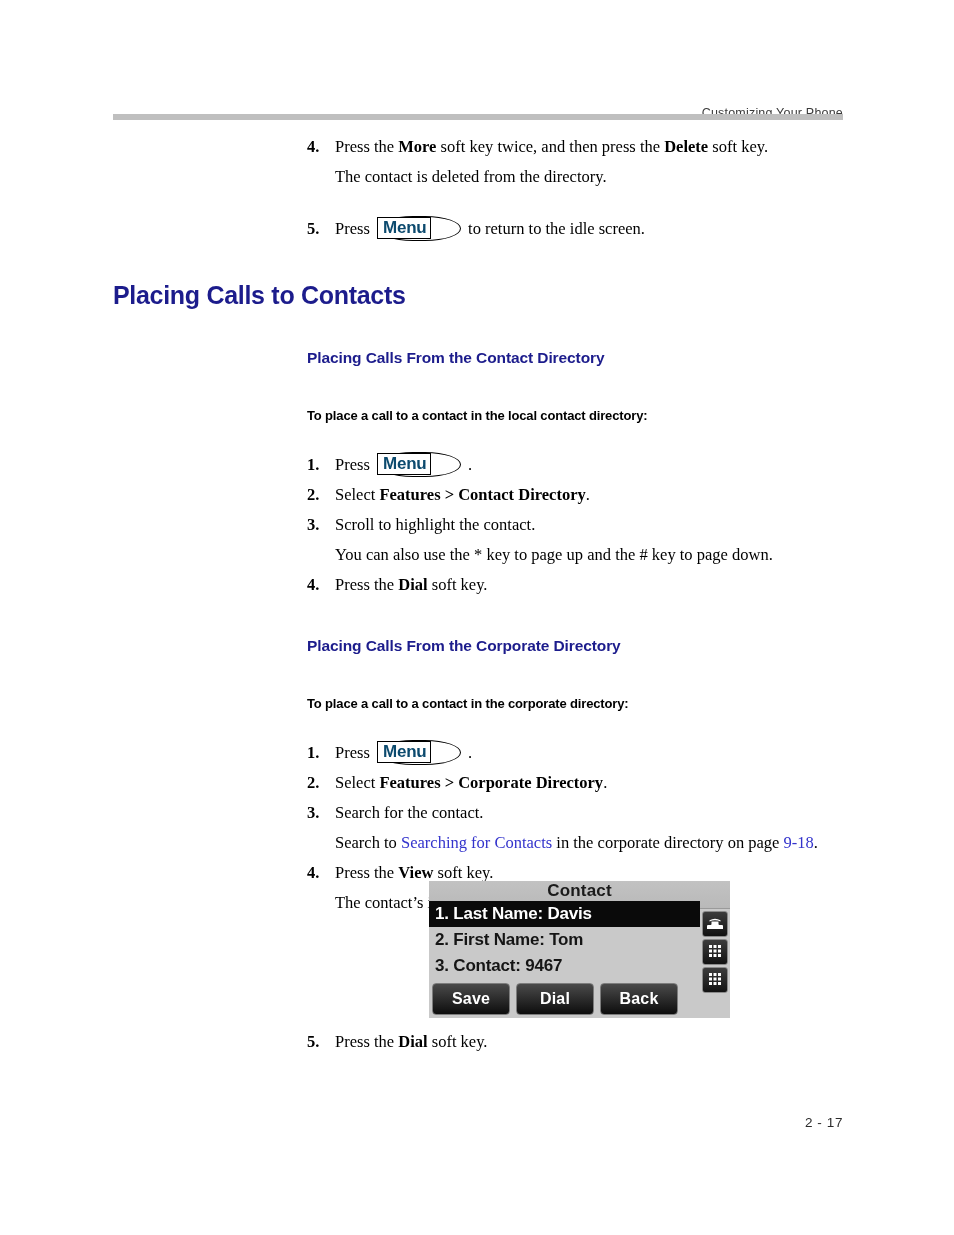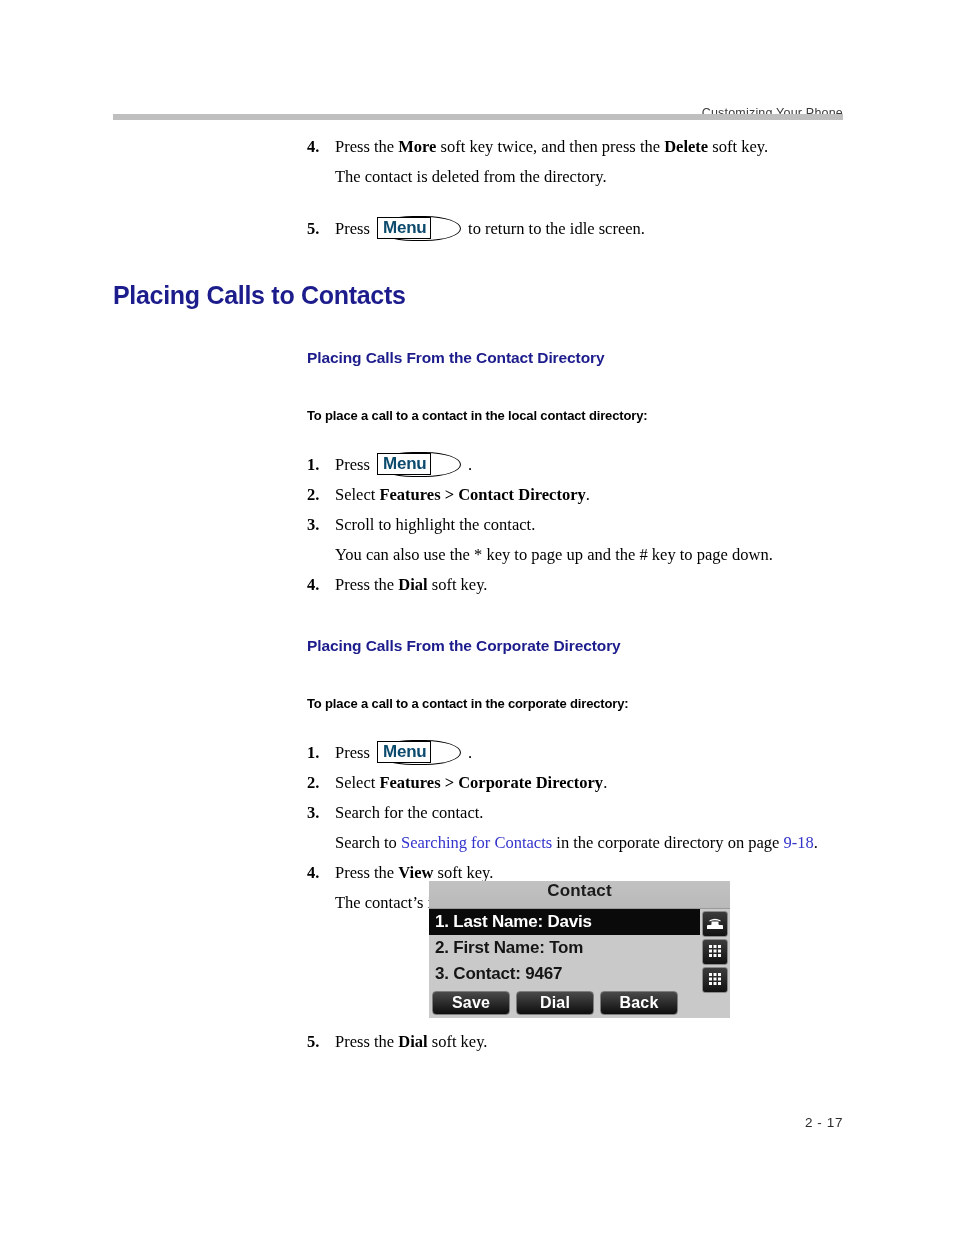--- a/index.html
+++ b/index.html
@@ -175,21 +175,21 @@
     justify-content: center;
   }
   .lcd-title {
     font-weight: bold;
     font-size: 17px;
     color: #1b1b1b;
     letter-spacing: 0.2px;
   }
   .lcd-list {
     position: absolute;
-    left: 0; top: 28px;
+    left: 0; top: 20px;
     width: 271px;
   }
   .lcd-row {
     height: 26px;
     display: flex;
     align-items: center;
     padding-left: 6px;
     font-weight: bold;
     font-size: 17px;
     color: #151515;
@@ -225,21 +225,21 @@
   
   .lcd-softkeys {
     position: absolute;
     left: 3px;
     bottom: 3px;
     display: flex;
     gap: 6px;
   }
   .softkey {
     width: 78px;
-    height: 24px;
+    height: 32px;
     background: linear-gradient(#4a4a4a, #0d0d0d);
     border: 1px solid #7d7d7d;
     border-radius: 4px;
     box-sizing: border-box;
     display: flex;
     align-items: center;
     justify-content: center;
     color: #ffffff;
     font-weight: bold;
     font-size: 16px;

